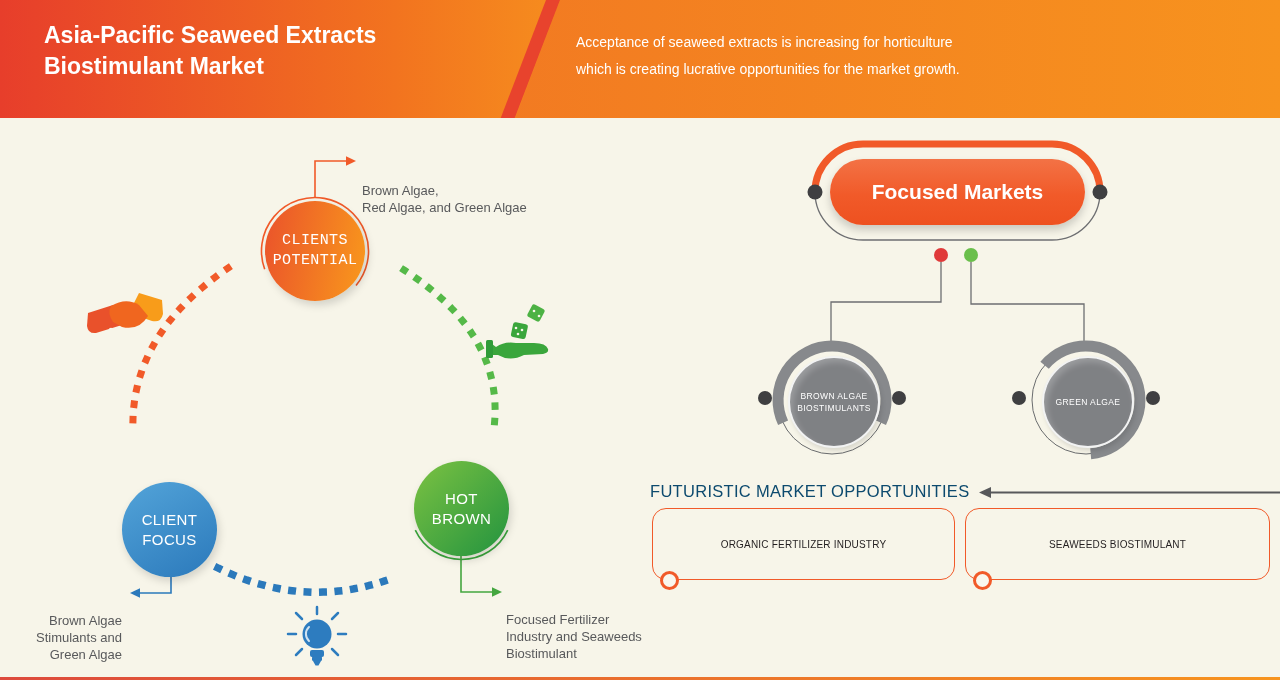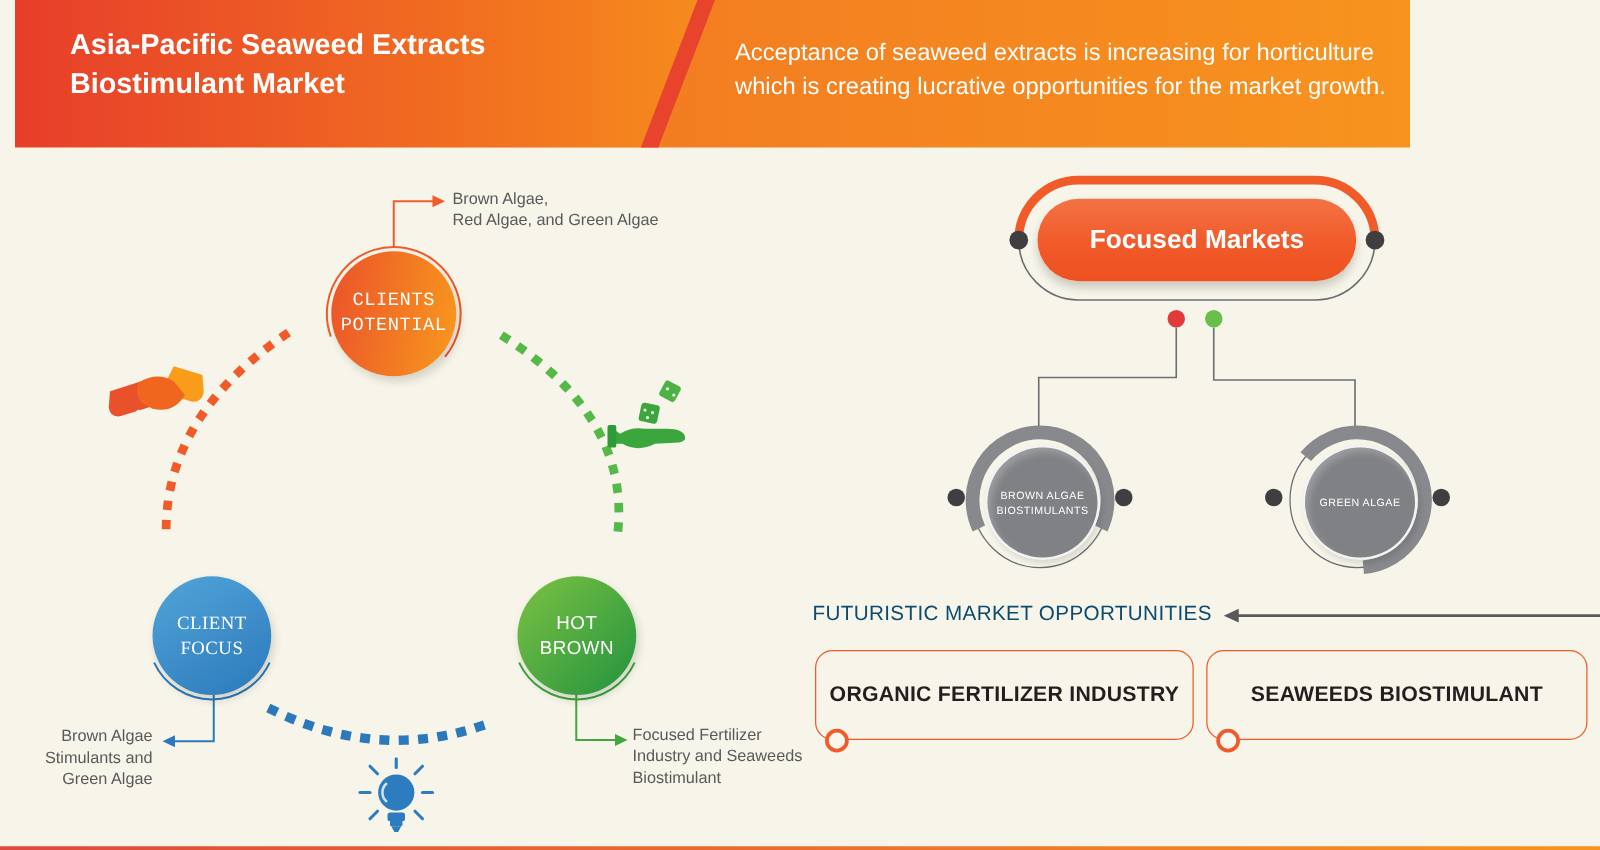--- a/index.html
+++ b/index.html
@@ -1,67 +1,67 @@
 <!DOCTYPE html>
 <html><head>
 <meta charset="utf-8">
 <style>
   html,body{margin:0;padding:0;}
   .stage{position:relative;width:1280px;height:680px;background:#f7f5e9;overflow:hidden;
          font-family:"Liberation Sans",sans-serif;}
 
   
-  .header{position:absolute;top:0;left:12px;width:1116px;height:118px;}
+  .header{position:absolute;top:0;left:0;width:1280px;height:118px;}
   .header-bg-right{position:absolute;inset:0;background:linear-gradient(90deg,#ef6a24,#f7931e);}
   .header-bg-left{position:absolute;top:0;left:0;width:560px;height:100%;
       background:linear-gradient(90deg,#e73e2b,#f2731f 70%,#f68d1e);
       clip-path:polygon(0 0,100% 0,92% 100%,0 100%);}
   .header-stripe{position:absolute;top:0;left:546px;width:14px;height:100%;background:#e8432d;
       transform:skewX(-21deg);transform-origin:top left;}
   .header-title{position:absolute;left:44px;top:20px;color:#fff;font-size:23px;font-weight:bold;
       line-height:31px;white-space:pre-line;}
-  .header-subtitle{position:absolute;left:576px;top:29px;color:#fff;font-size:19px;
+  .header-subtitle{position:absolute;left:576px;top:29px;color:#fff;font-size:14px;
       line-height:27px;white-space:pre-line;font-weight:400;}
 
   .bottom-strip{position:absolute;left:0;bottom:0;width:100%;height:3px;
       background:linear-gradient(90deg,#dd4a3c,#f7941e);}
 
   
   .circle{position:absolute;border-radius:50%;display:flex;align-items:center;justify-content:center;
       text-align:center;color:#fff;white-space:pre-line;font-weight:400;letter-spacing:.4px;}
   .circle-cp{left:265px;top:201px;width:100px;height:100px;font-size:15px;line-height:20px;
       background:linear-gradient(100deg,#ea522b,#f9991c);box-shadow:3px 4px 8px rgba(0,0,0,.15);font-family:Liberation Mono, monospace;}
-  .circle-cf{left:122px;top:461px;width:95px;height:95px;font-size:15px;line-height:20px;
-      background:linear-gradient(150deg,#53a4d9,#2b79bb);box-shadow:2px 4px 8px rgba(0,0,0,.15);font-family:Liberation Serif, serif;}
+  .circle-cf{left:122px;top:482px;width:95px;height:95px;font-size:15px;line-height:20px;
+      background:linear-gradient(150deg,#53a4d9,#2b79bb);box-shadow:2px 4px 8px rgba(0,0,0,.15);}
   .circle-hb{left:414px;top:461px;width:95px;height:95px;font-size:15px;line-height:20px;
       background:linear-gradient(135deg,#7cc242,#22933f);box-shadow:2px 4px 8px rgba(0,0,0,.15);}
 
-  .note{position:absolute;color:#58595b;font-size:13px;line-height:17px;white-space:pre-line;}
+  .note{position:absolute;color:#58595b;font-size:13px;line-height:17px;white-space:pre-line;margin-top:32px;}
   .note-cp{left:362px;top:150px;}
   .note-cf{left:16px;top:580px;width:106px;text-align:right;}
   .note-hb{left:506px;top:579px;}
 
   
   .pill{position:absolute;left:830px;top:159px;width:255px;height:66px;border-radius:33px;
       background:linear-gradient(180deg,#f37245,#f15a29 55%,#ee5120);
       display:flex;align-items:center;justify-content:center;color:#fff;font-size:21px;
       font-weight:bold;box-shadow:0 5px 8px rgba(0,0,0,.18);text-align:right;}
 
   .gcircle{position:absolute;width:88px;height:88px;border-radius:50%;background:#7f8184;
       border:2px solid rgba(255,255,255,.9);display:flex;align-items:center;justify-content:center;
       text-align:center;color:#fff;font-size:8.5px;letter-spacing:.4px;line-height:12px;
       white-space:pre-line;box-shadow:inset 3px 4px 6px rgba(255,255,255,.22),2px 3px 5px rgba(0,0,0,.12);}
   .gc1{left:788px;top:356px;}
   .gc2{left:1042px;top:356px;}
 
   
   .opp-heading{position:absolute;left:650px;top:482px;font-size:16.5px;color:#0c4a6e;letter-spacing:.3px;}
   .opp-box{position:absolute;top:508px;height:70px;border:1.6px solid #f15a29;border-radius:14px;
-      display:flex;align-items:center;justify-content:center;color:#231f20;font-size:17px;
-      font-weight:bold;letter-spacing:.2px;margin-top:12px;}
+      display:flex;align-items:center;justify-content:center;color:#231f20;font-size:10px;
+      font-weight:normal;letter-spacing:.2px;}
   .box1{left:652px;width:301px;}
   .box2{left:965px;width:303px;text-align:right;}
   .corner-dot{position:absolute;left:7px;bottom:-11px;width:13px;height:13px;
       border:3.4px solid #f15a29;border-radius:50%;background:#f9f7ee;}
 
   svg.overlay{position:absolute;left:0;top:0;width:1280px;height:680px;}
 </style>
 </head>
 <body>
 

